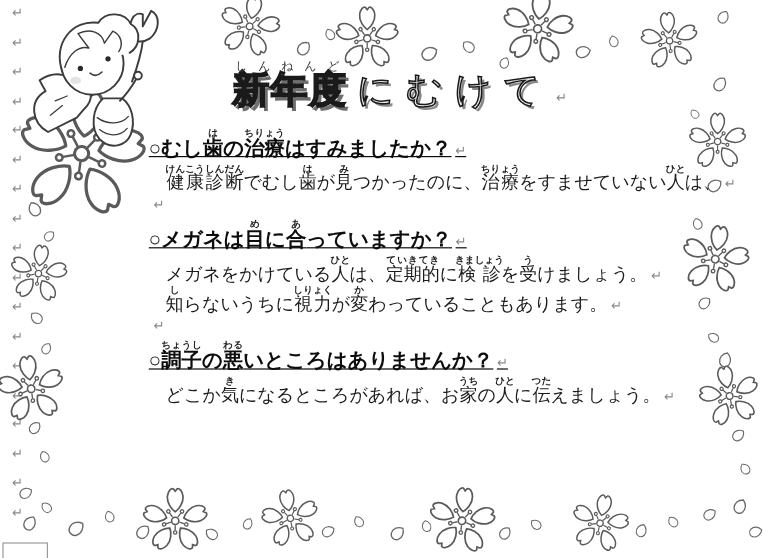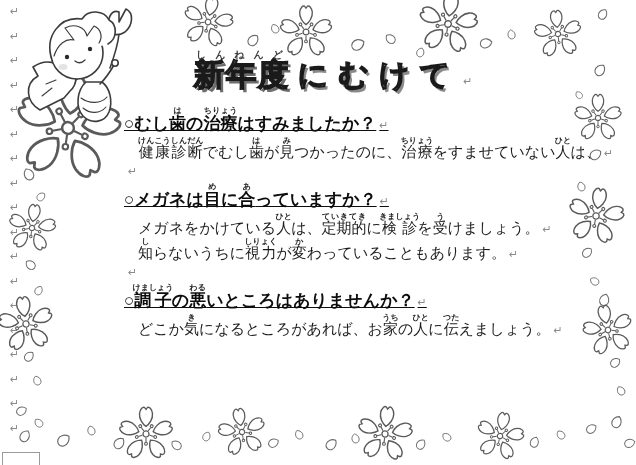--- a/index.html
+++ b/index.html
@@ -24,25 +24,25 @@
     position:absolute;left:168px;top:50px;width:330px;text-align:center;
     white-space:nowrap;
   }
   .title-main{
     font-size:31px;font-weight:bold;color:#a8a8a8;
     -webkit-text-stroke:1.3px #1a1a1a;
     text-shadow:3px 3px 0 #6e6e6e;
     letter-spacing:1px;
   }
   .title-main rt{
-    font-size:10px;font-weight:bold;color:#3a3a3a;
+    font-size:10px;font-weight:normal;color:#3a3a3a;
     -webkit-text-stroke:0 transparent;text-shadow:none;letter-spacing:4px;
   }
   .title-rest{
-    font-size:30px;font-weight:bold;color:#ededed;
+    font-size:30px;font-weight:normal;color:#ededed;
     -webkit-text-stroke:1.3px #1a1a1a;
     text-shadow:2.5px 2.5px 0 #8a8a8a;
     letter-spacing:10px;margin-left:8px;
   }
   
   .content{
     position:absolute;left:124px;top:106px;width:470px;
   }
   .section-heading{
     font-size:17px;font-weight:bold;line-height:30px;height:30px;
@@ -229,19 +229,19 @@
 
   <div class="section">
     <div class="section-heading">○メガネは<ruby>目<rt>め</rt></ruby>に<ruby>合<rt>あ</rt></ruby>っていますか？<span class="ret">↵</span></div>
     <div class="line">メガネをかけている<ruby>人<rt>ひと</rt></ruby>は、<ruby>定期的<rt>ていきてき</rt></ruby>に<ruby>検診<rt>きましょう</rt></ruby>を<ruby>受<rt>う</rt></ruby>けましょう。<span class="ret">↵</span></div>
     <div class="line"><ruby>知<rt>し</rt></ruby>らないうちに<ruby>視力<rt>しりょく</rt></ruby>が<ruby>変<rt>か</rt></ruby>わっていることもあります。<span class="ret">↵</span></div>
   </div>
 
   <div class="gapline">↵</div>
 
   <div class="section">
-    <div class="section-heading">○<ruby>調子<rt>けましょう</rt></ruby>の<ruby>悪<rt>わる</rt></ruby>いところはありませんか？<span class="ret">↵</span></div>
+    <div class="section-heading">○<ruby>調子<rt>ちょうし</rt></ruby>の<ruby>悪<rt>わる</rt></ruby>いところはありませんか？<span class="ret">↵</span></div>
     <div class="line">どこか<ruby>気<rt>き</rt></ruby>になるところがあれば、お<ruby>家<rt>うち</rt></ruby>の<ruby>人<rt>ひと</rt></ruby>に<ruby>伝<rt>つた</rt></ruby>えましょう。<span class="ret">↵</span></div>
   </div>
 
 </div>
 
 <div class="page-corner-box"></div>
 
 </body></html>

